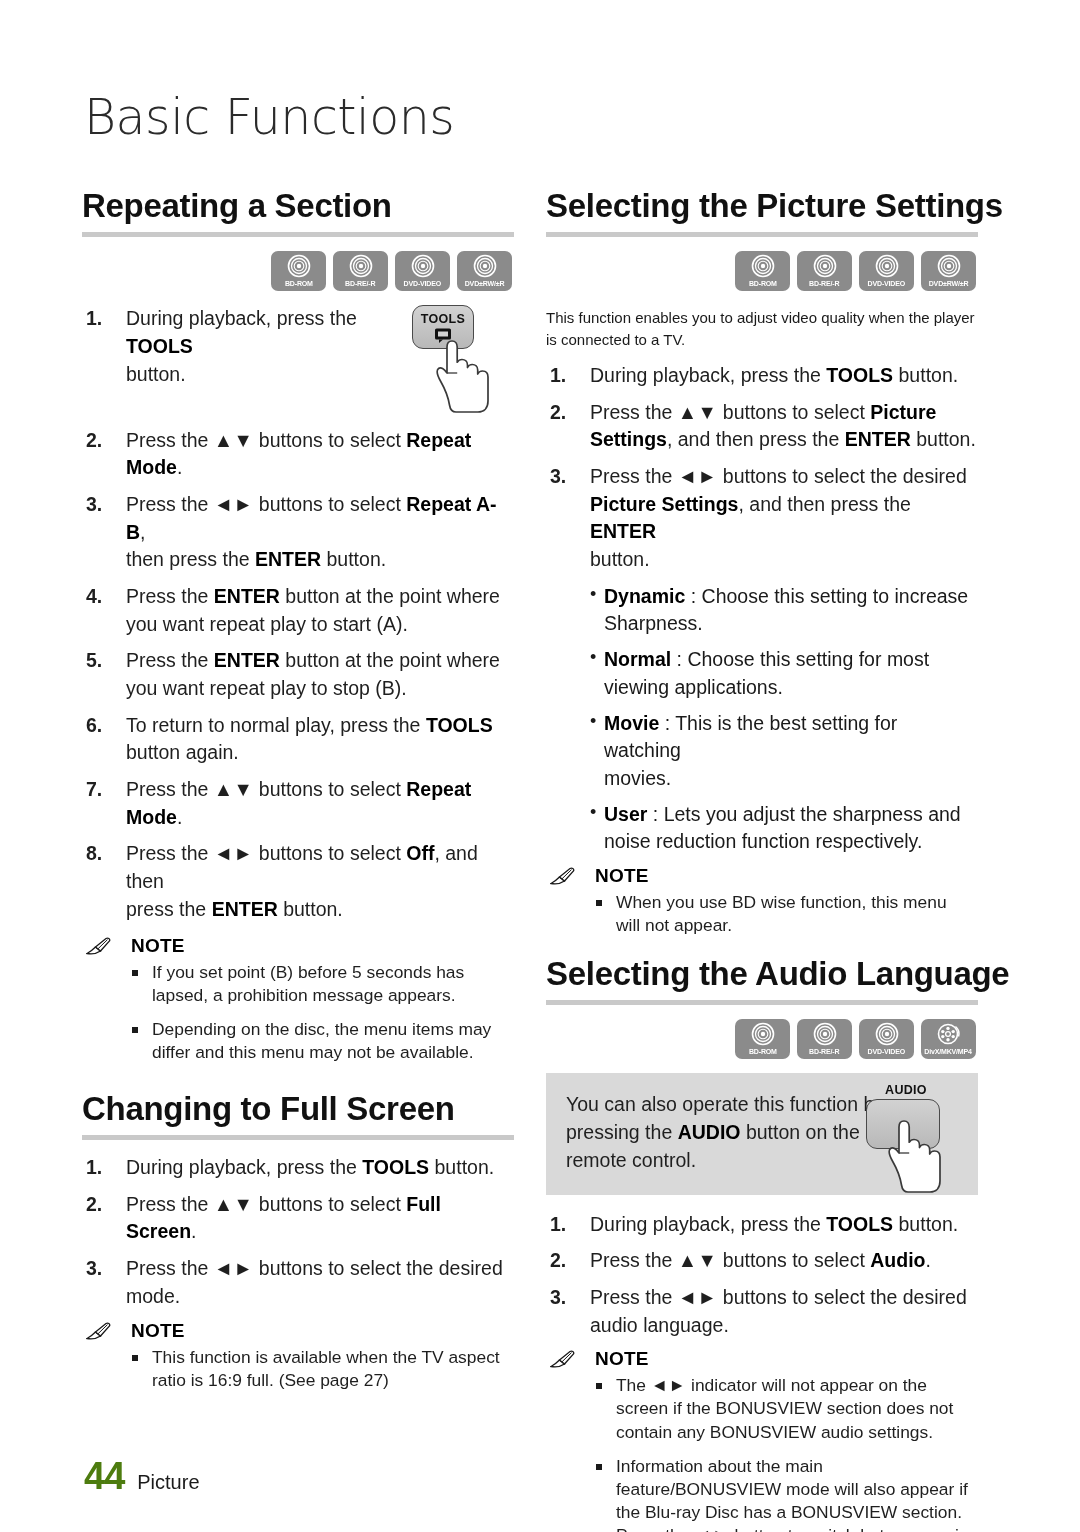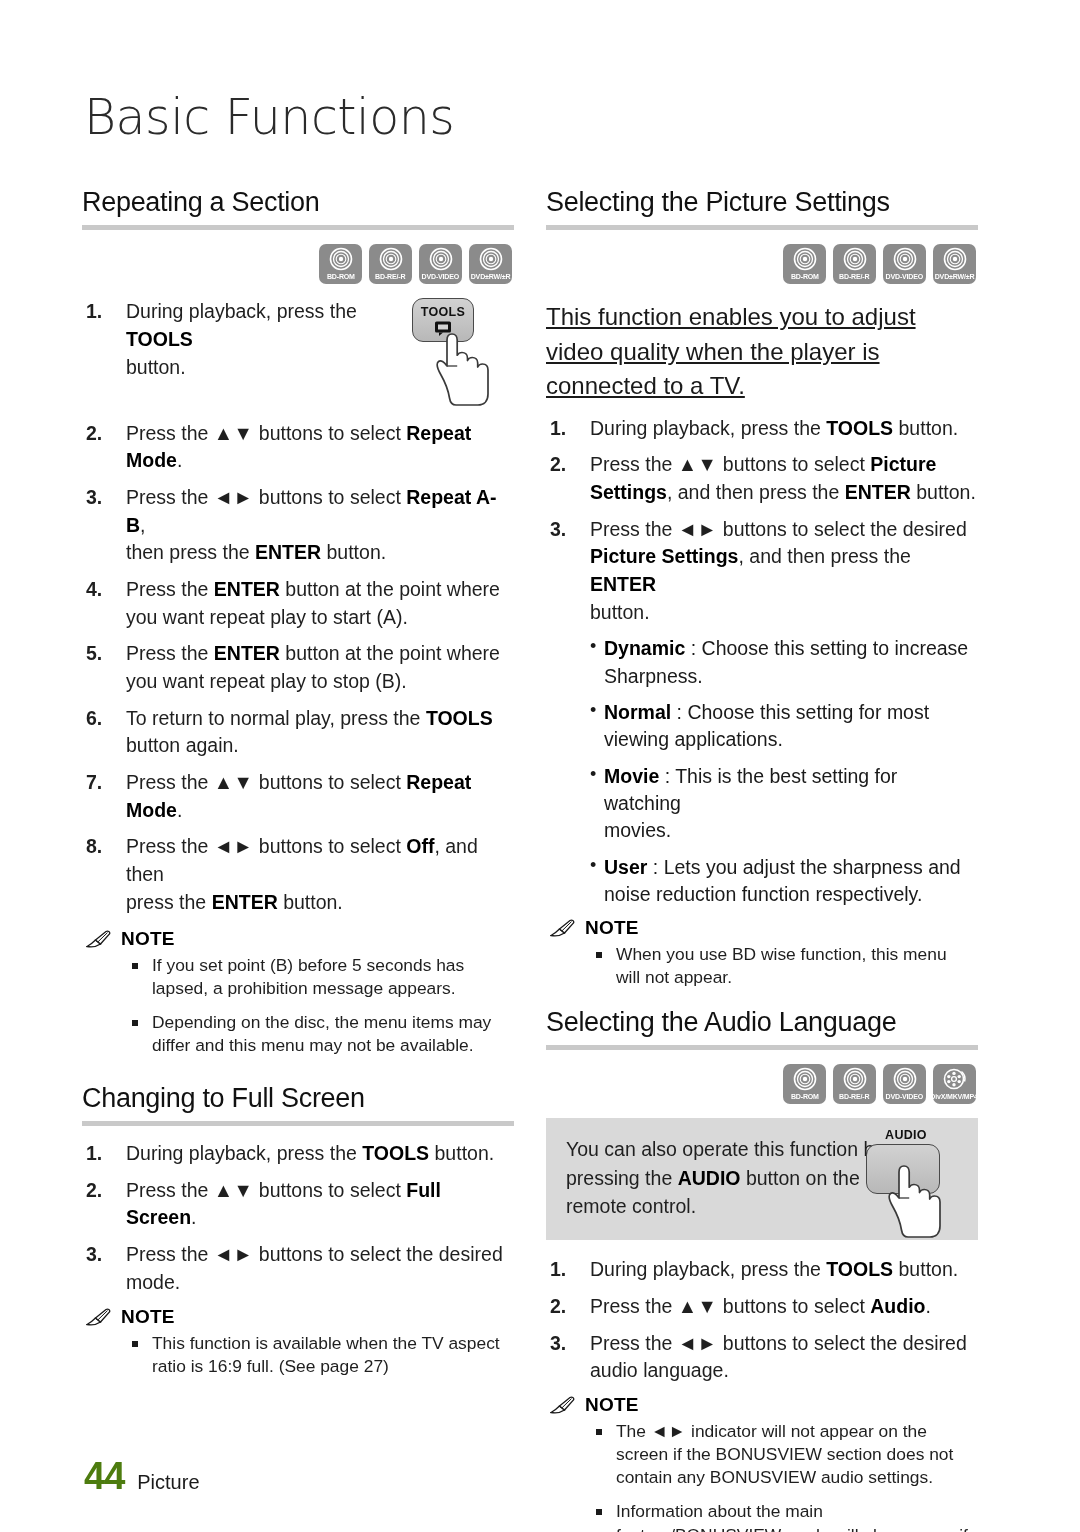--- a/index.html
+++ b/index.html
@@ -41,42 +41,42 @@
     gap: 32px;
     align-items: flex-start;
   }
   .col {
     width: 432px;
     flex: 0 0 432px;
   }
 
   
   .section-head {
-    font-size: 27px;
-    font-weight: normal;
+    font-size: 33px;
+    font-weight: bold;
     letter-spacing: -0.3px;
     color: #111;
     margin: 0 0 7px 0;
     white-space: nowrap;
   }
   .section-rule {
     height: 5px;
     background: #c9c9c9;
     margin: 0 0 14px 0;
   }
 
   
   .disc-row {
     display: flex;
     justify-content: flex-end;
     gap: 7px;
     margin: 0 2px 14px 0;
   }
   .disc {
-    width: 43px;
+    width: 55px;
     height: 40px;
     background: #8b8b8b;
     border-radius: 7px;
     display: flex;
     flex-direction: column;
     align-items: center;
     justify-content: flex-start;
     padding-top: 3px;
     box-sizing: border-box;
   }
@@ -138,21 +138,21 @@
     font-size: 18px;
   }
 
   
   .note {
     margin: 11px 0 0 0;
   }
   .note-head {
     display: flex;
     align-items: center;
-    gap: 9px;
+    gap: 19px;
     margin: 0 0 4px 4px;
   }
   .note-head .note-label {
     font-size: 19px;
     font-weight: bold;
     letter-spacing: 0.2px;
     color: #000;
   }
   ul.note-list {
     list-style: none;
@@ -495,21 +495,21 @@
                   <circle cx="12" cy="12" r="10.5" fill="none" stroke="#fff" stroke-width="1.6"></circle>
                   <circle cx="12" cy="12" r="7.5" fill="none" stroke="#fff" stroke-width="1.3"></circle>
                   <circle cx="12" cy="12" r="4.8" fill="none" stroke="#fff" stroke-width="1.1"></circle>
                   <circle cx="12" cy="12" r="2.2" fill="#fff"></circle>
                 </svg>
             </span>
             <span class="disc-label">DVD±RW/±R</span>
           </div>
         </div>
 
-        <p style="font-size:24px;line-height:1.42;margin:16px 0 12px 0;text-decoration:underline;">This function enables you to adjust video quality when the player is connected to a TV.</p>
+        <p style="font-size:15px;line-height:1.42;margin:16px 0 12px 0;">This function enables you to adjust video quality when the player is connected to a TV.</p>
 
         <ol class="steps tight">
           <li>
             <span class="num">1.</span>
             <span>During playback, press the <b>TOOLS</b> button.</span>
           </li>
           <li>
             <span class="num">2.</span>
             <span>Press the <span class="arrows">▲▼</span> buttons to select <b>Picture<br>Settings</b>, and then press the <b>ENTER</b> button.</span>
           </li>

